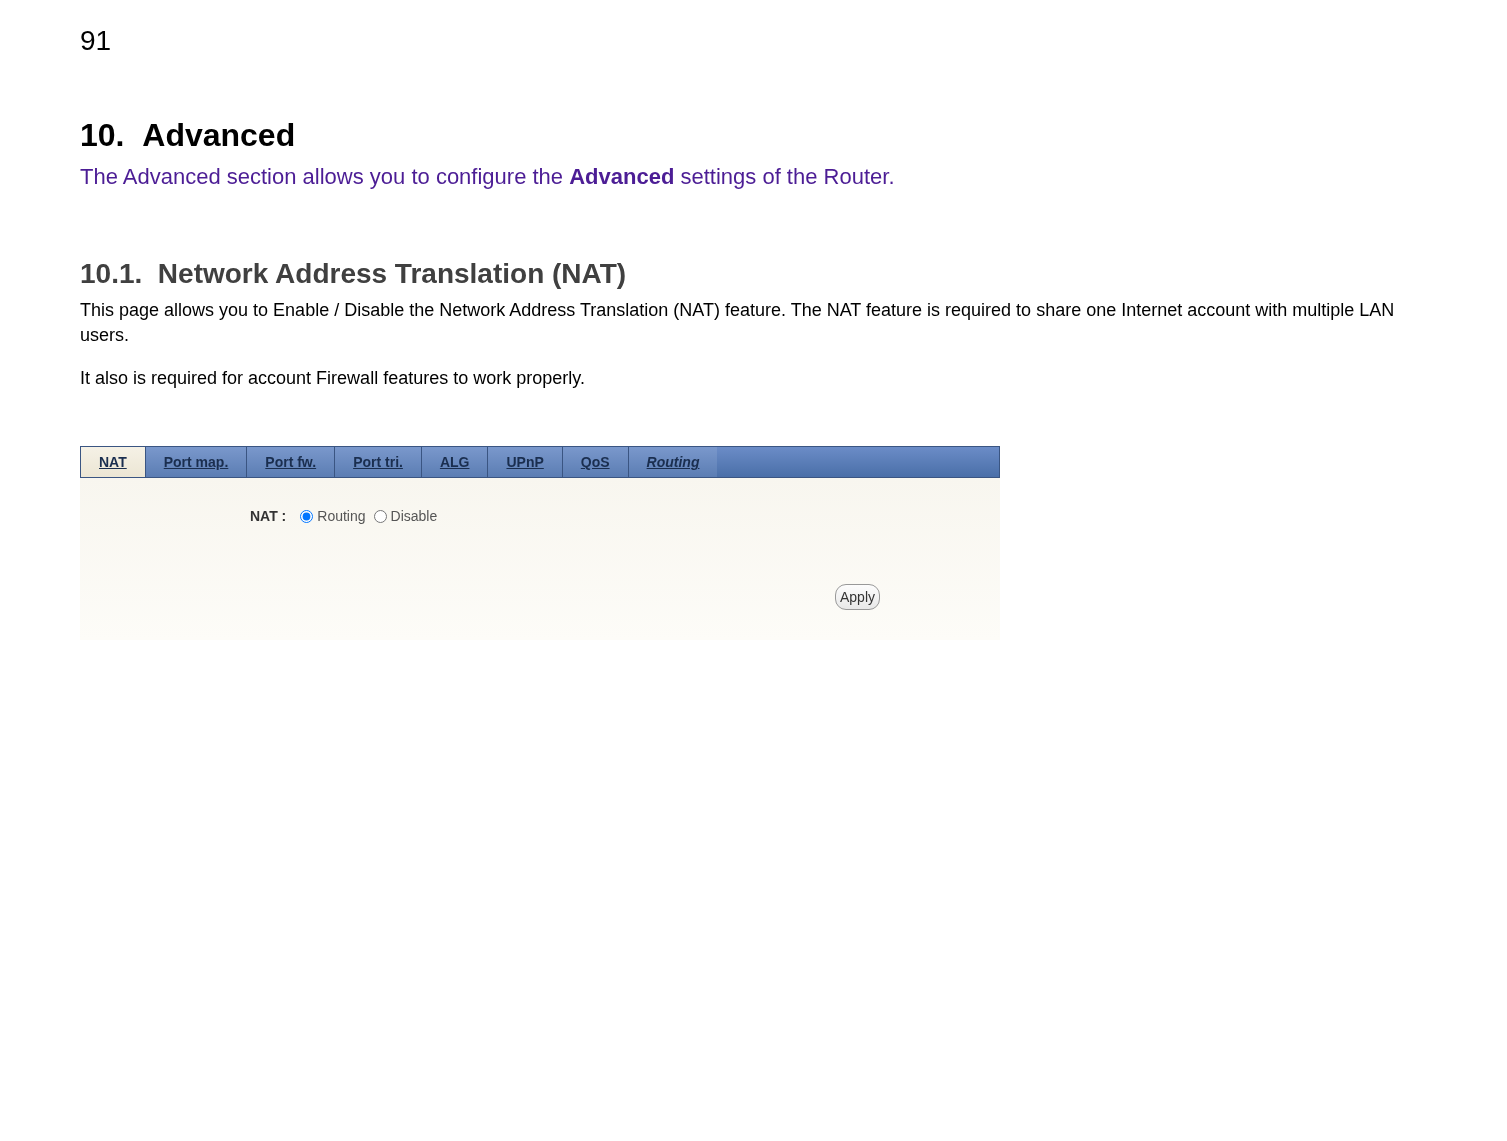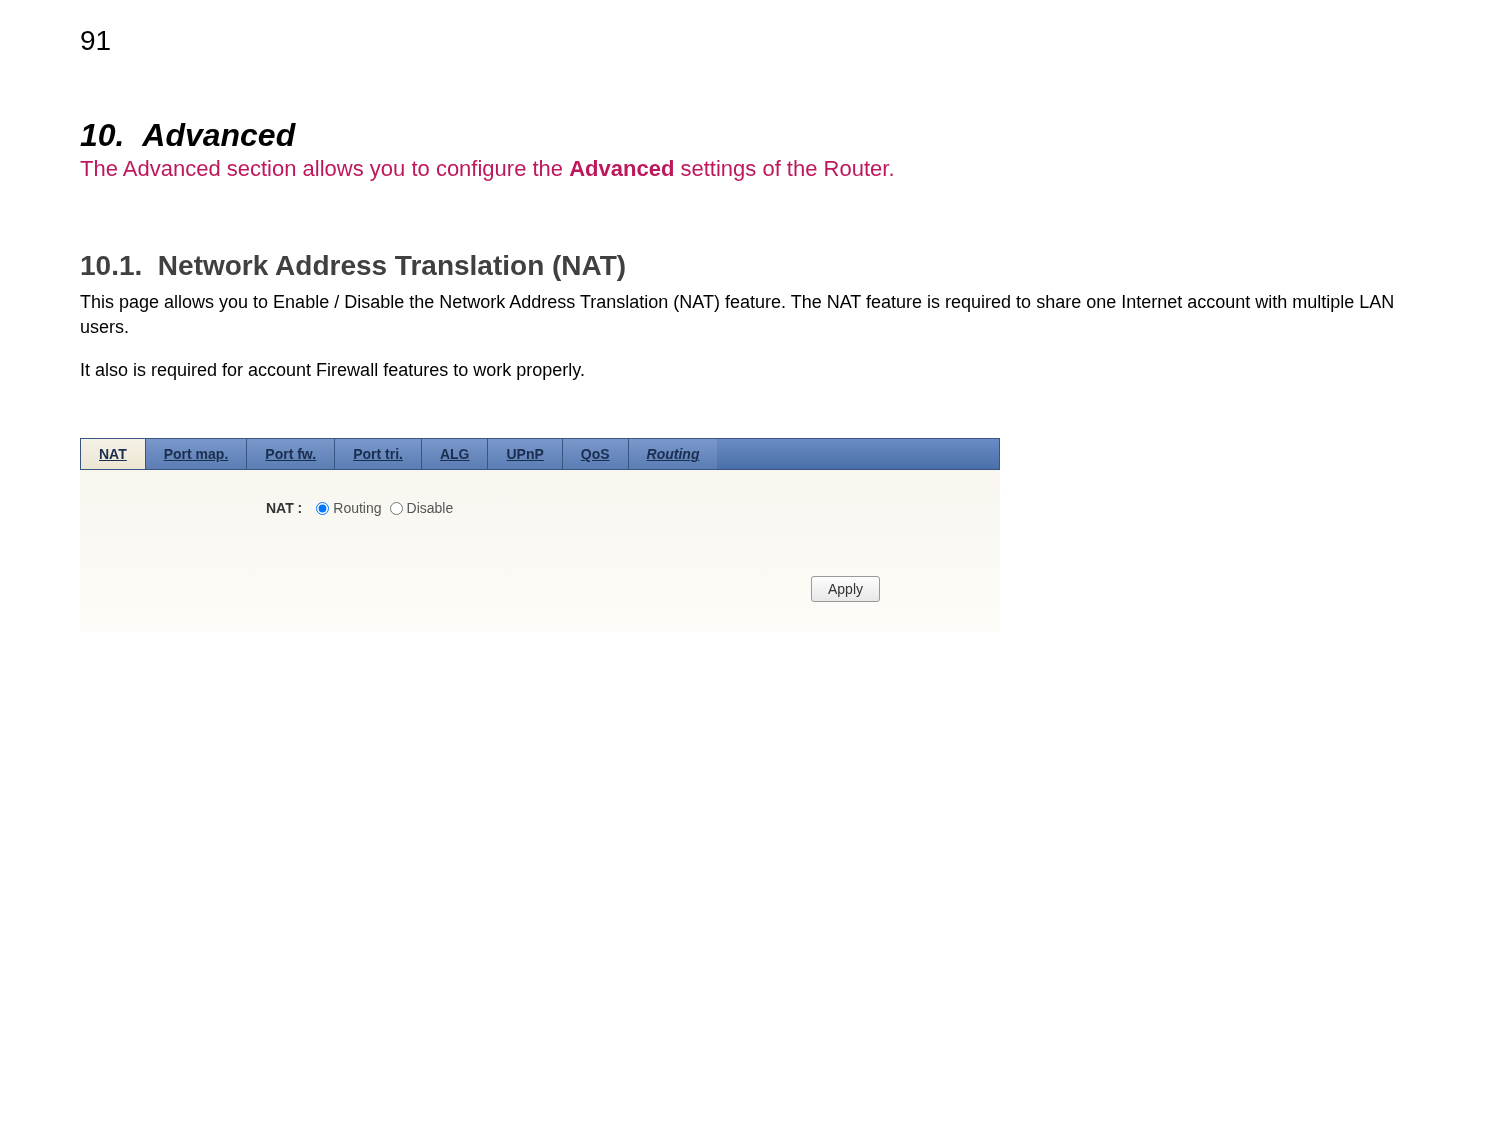--- a/index.html
+++ b/index.html
@@ -15,25 +15,25 @@
     }
     .page-number {
       font-size: 28px;
       color: #000;
       margin-bottom: 60px;
     }
     .heading-1 {
       font-size: 32px;
       font-weight: bold;
       color: #000;
-      font-style: italic;
+      margin-bottom: 8px;
     }
     .intro-para {
       font-size: 22px;
-      color: #be185d;
+      color: #4c1d95;
       margin-bottom: 65px;
       line-height: 1.4;
     }
     .intro-para b {
       font-weight: bold;
     }
     .heading-2 {
       font-size: 28px;
       font-weight: bold;
       color: #404040;
@@ -97,21 +97,20 @@
       display: flex;
       align-items: center;
       margin-left: 130px;
       margin-bottom: 60px;
     }
     .nat-label {
       font-size: 14px;
       font-weight: bold;
       color: #333;
       margin-right: 14px;
-      margin-left: 16px;
     }
     .radio-group {
       display: flex;
       align-items: center;
       gap: 8px;
     }
     .radio-item {
       display: flex;
       align-items: center;
       gap: 4px;
@@ -123,22 +122,22 @@
       height: 13px;
     }
     .apply-row {
       display: flex;
       justify-content: flex-end;
       padding-right: 80px;
     }
     .apply-btn {
       background: linear-gradient(to bottom, #fdfdfd 0%, #e8e8e8 100%);
       border: 1px solid #999;
-      border-radius: 3px;
-      padding: 4px 16px;
+      border-radius: 11px;
+      padding: 4px 4px;
       font-size: 14px;
       color: #333;
       cursor: pointer;
       font-family: Arial, sans-serif;
     }
   </style>
 </head>
 <body>
 
 <div class="page-number">91</div>

